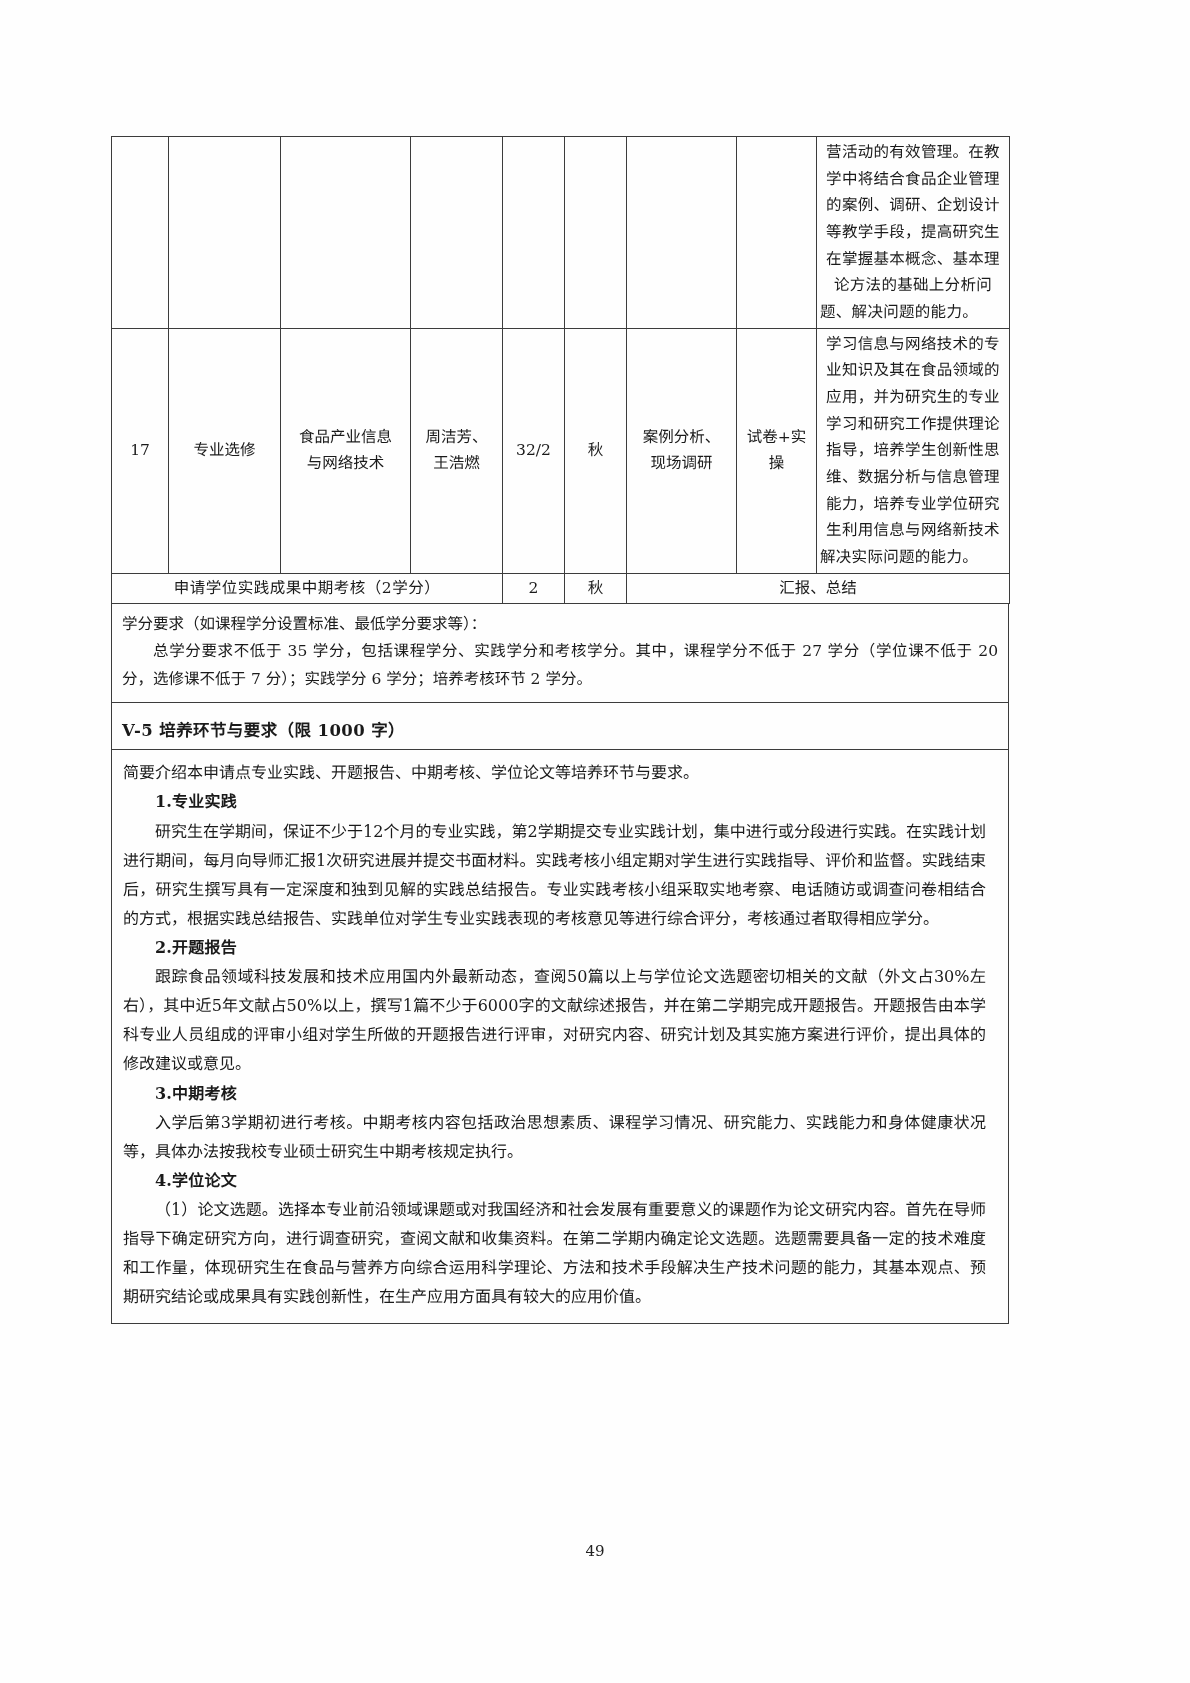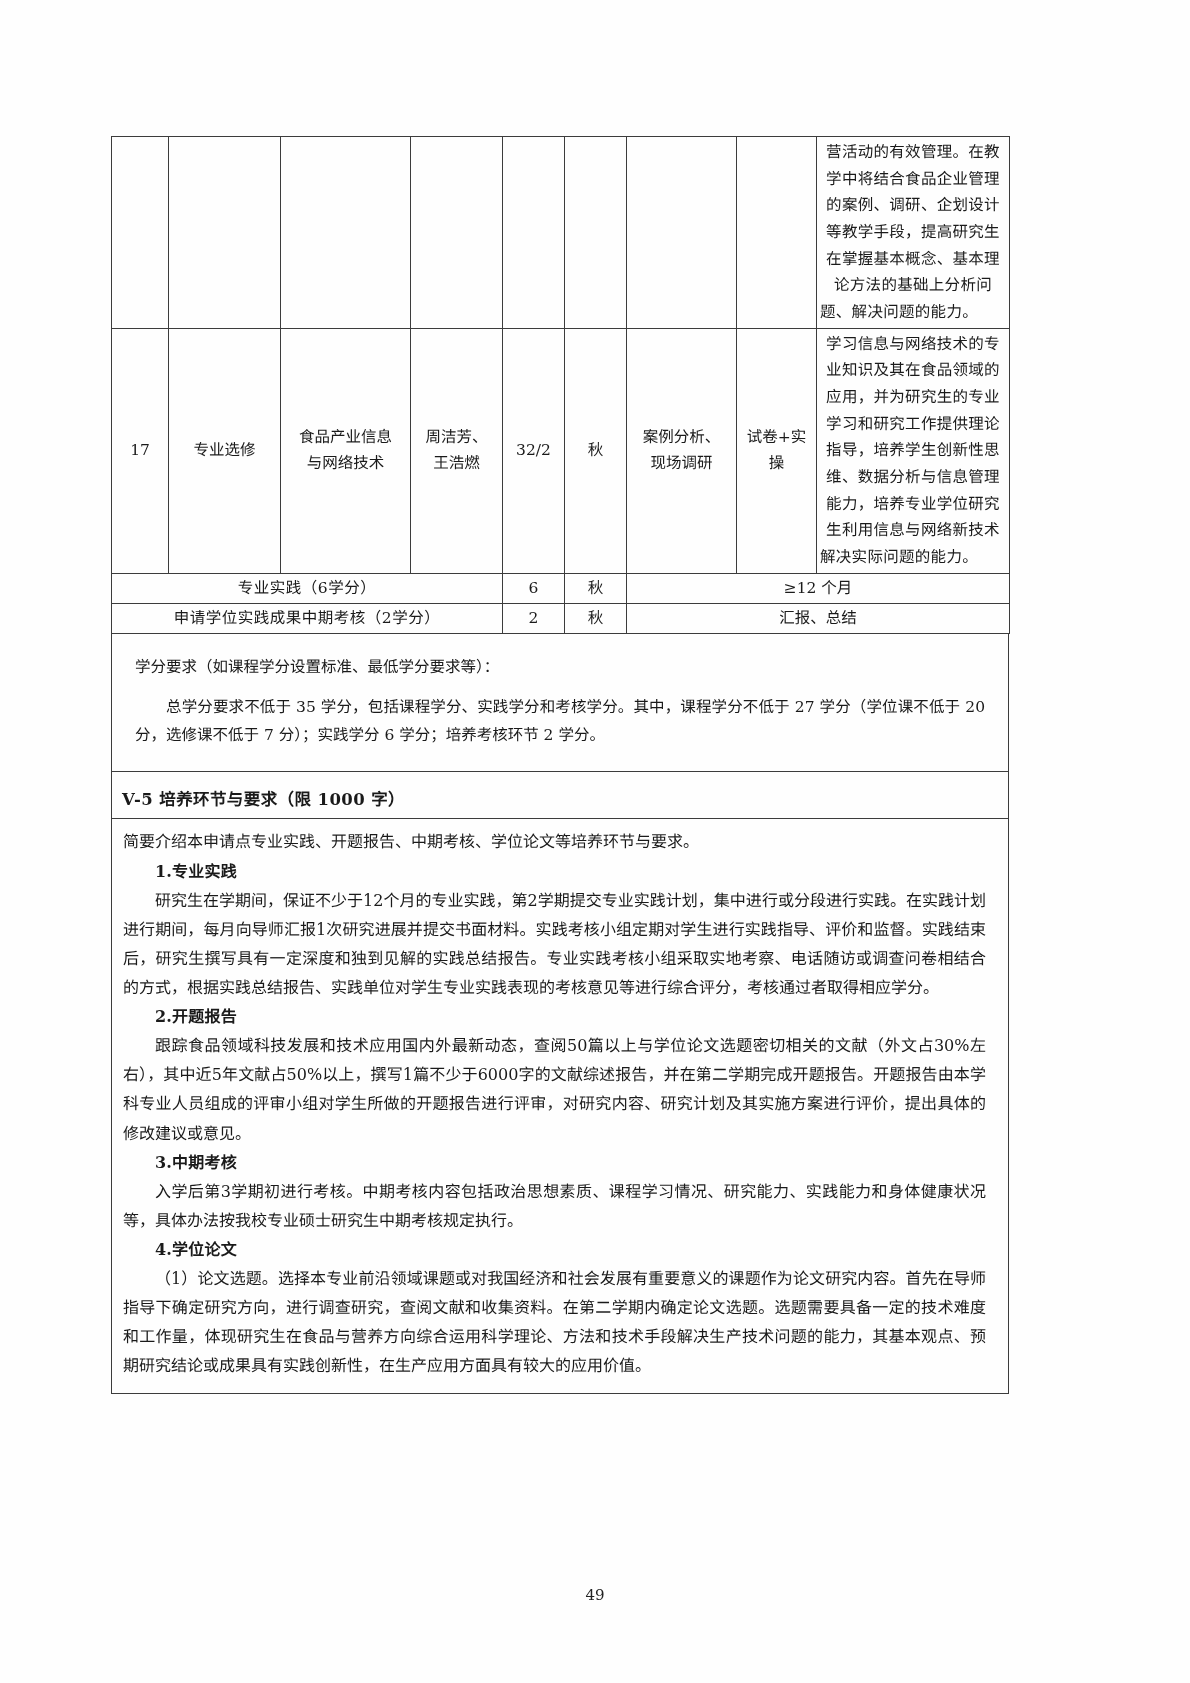--- a/index.html
+++ b/index.html
@@ -88,21 +88,21 @@
   
   .credit-block {
     border: 1px solid #3c3c3c;
     border-top: none;
     padding: 7px 10px 9px 10px;
     font-size: 15.5px;
     line-height: 1.78;
     text-align: justify;
     text-align-last: left;
   }
-  .credit-block p { margin: 13px; }
+  .credit-block p { margin: 0; }
   .credit-block p.indent { text-indent: 2em; }
 
   
   .section-header {
     border: 1px solid #3c3c3c;
     border-top: none;
     padding: 14px 10px 8px 10px;
     font-size: 16.5px;
     font-weight: bold;
     letter-spacing: 0.4px;
@@ -130,21 +130,20 @@
   
   .page-number {
     position: absolute;
     left: 0;
     top: 1542px;
     width: 1190px;
     text-align: center;
     font-size: 15px;
     font-family: "DejaVu Serif", "Liberation Serif", serif;
     color: #222;
-    margin-top: 44px;
   }
   .watermark {
     position: absolute;
     right: 62px;
     top: 1688px;
     font-size: 19px;
     color: #9b9b9b;
     letter-spacing: 2px;
     font-family: "DejaVu Sans", "Liberation Sans", sans-serif;
   }
@@ -201,26 +200,20 @@
           </td>
           <td>
             <span class="cell-line">试卷+实</span>
             <span class="cell-line">操</span>
           </td>
           <td class="desc-cell">
             <span class="indent2">学习信息与网络技术的专业知识及其在食品领域的应用，并为研究生的专业学习和研究工作提供理论指导，培养学生创新性思维、数据分析与信息管理能力，培养专业学位研究生利用信息与网络新技术解决实际问题的能力。</span>
           </td>
         </tr>
 
-        <tr>
-          <td class="practice-label" colspan="4">专业实践（6学分）</td>
-          <td>6</td>
-          <td>秋</td>
-          <td class="practice-note" colspan="3">≥12 个月</td>
-        </tr>
 
         <tr>
           <td class="practice-label" colspan="4">申请学位实践成果中期考核（2学分）</td>
           <td>2</td>
           <td>秋</td>
           <td class="practice-note" colspan="3">汇报、总结</td>
         </tr>
       </tbody>
     </table>
 

